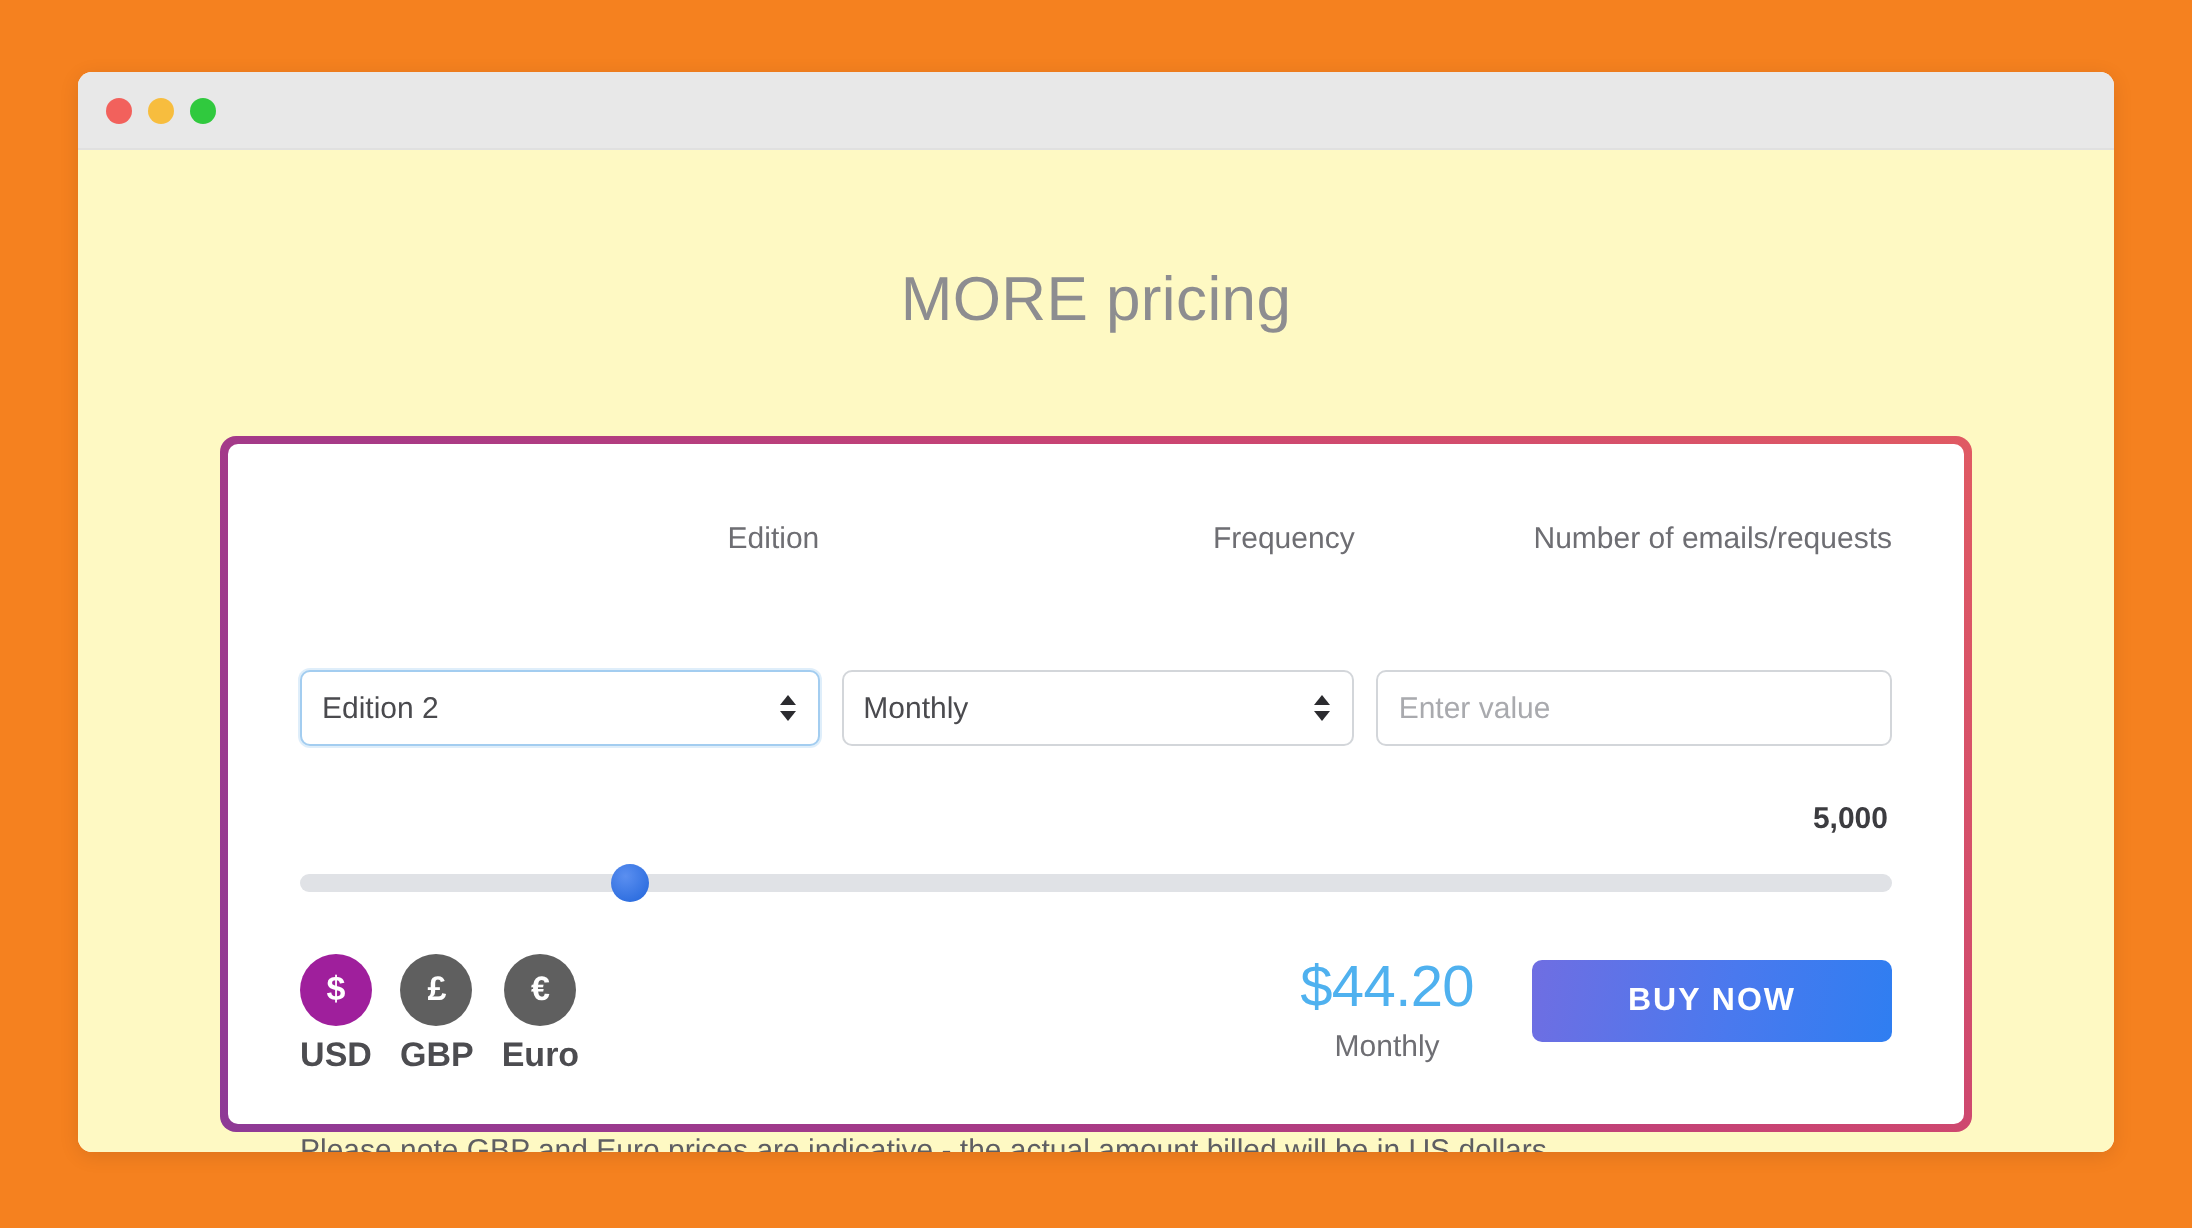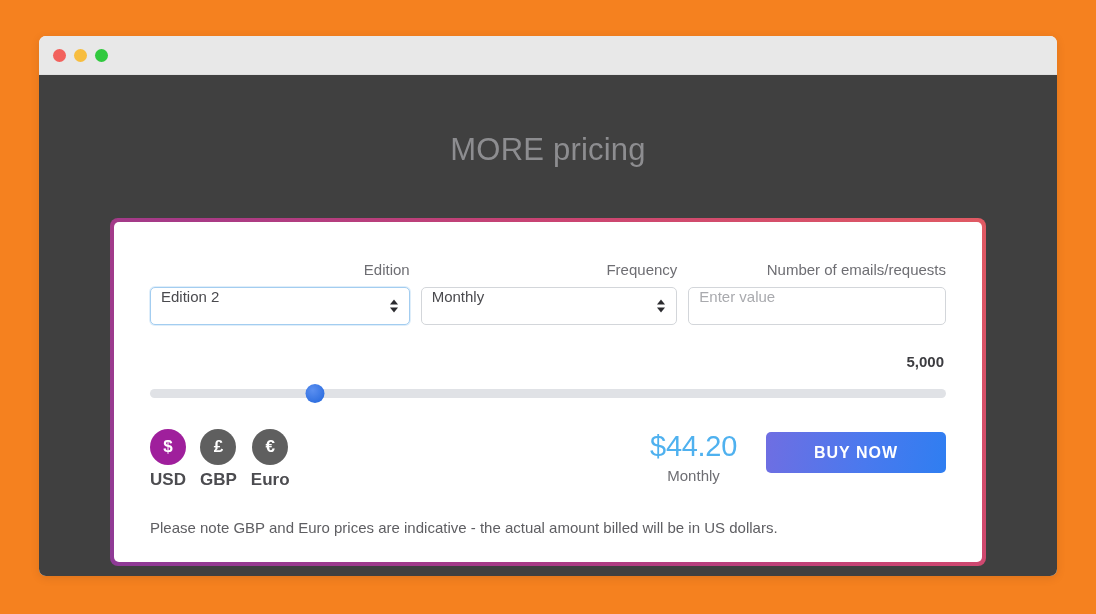--- a/index.html
+++ b/index.html
@@ -43,21 +43,21 @@
     display: inline-block;
   }
   .dot-red    { background: #f2615c; }
   .dot-yellow { background: #f7bd3e; }
   .dot-green  { background: #30c93e; }
 
   
   .page {
     position: relative;
     height: calc(100% - 39px);
-    background: #404040;
+    background: #fef9c3;
   }
   .page-title {
     text-align: center;
     color: #8d8d90;
     font-size: 31px;
     font-weight: 300;
     letter-spacing: 0.2px;
     margin: 0;
     padding-top: 57px;
   }
@@ -107,24 +107,25 @@
   }
 
   .control {
     position: relative;
     height: 38px;
     border-radius: 5px;
     border: 1px solid #d3d6da;
     background: #ffffff;
     box-sizing: border-box;
     display: flex;
-    align-items: flex-start;
+    align-items: center;
     padding: 0 10px;
     font-size: 15px;
     color: #4a4a4e;
+    margin-top: 48px;
   }
   .control.focused {
     border-color: #a3cdf0;
     box-shadow: 0 0 0 1px rgba(163,205,240,0.35);
   }
   .control .placeholder { color: #a9aaae; }
 
   .stepper-arrows {
     position: absolute;
     right: 11px;

